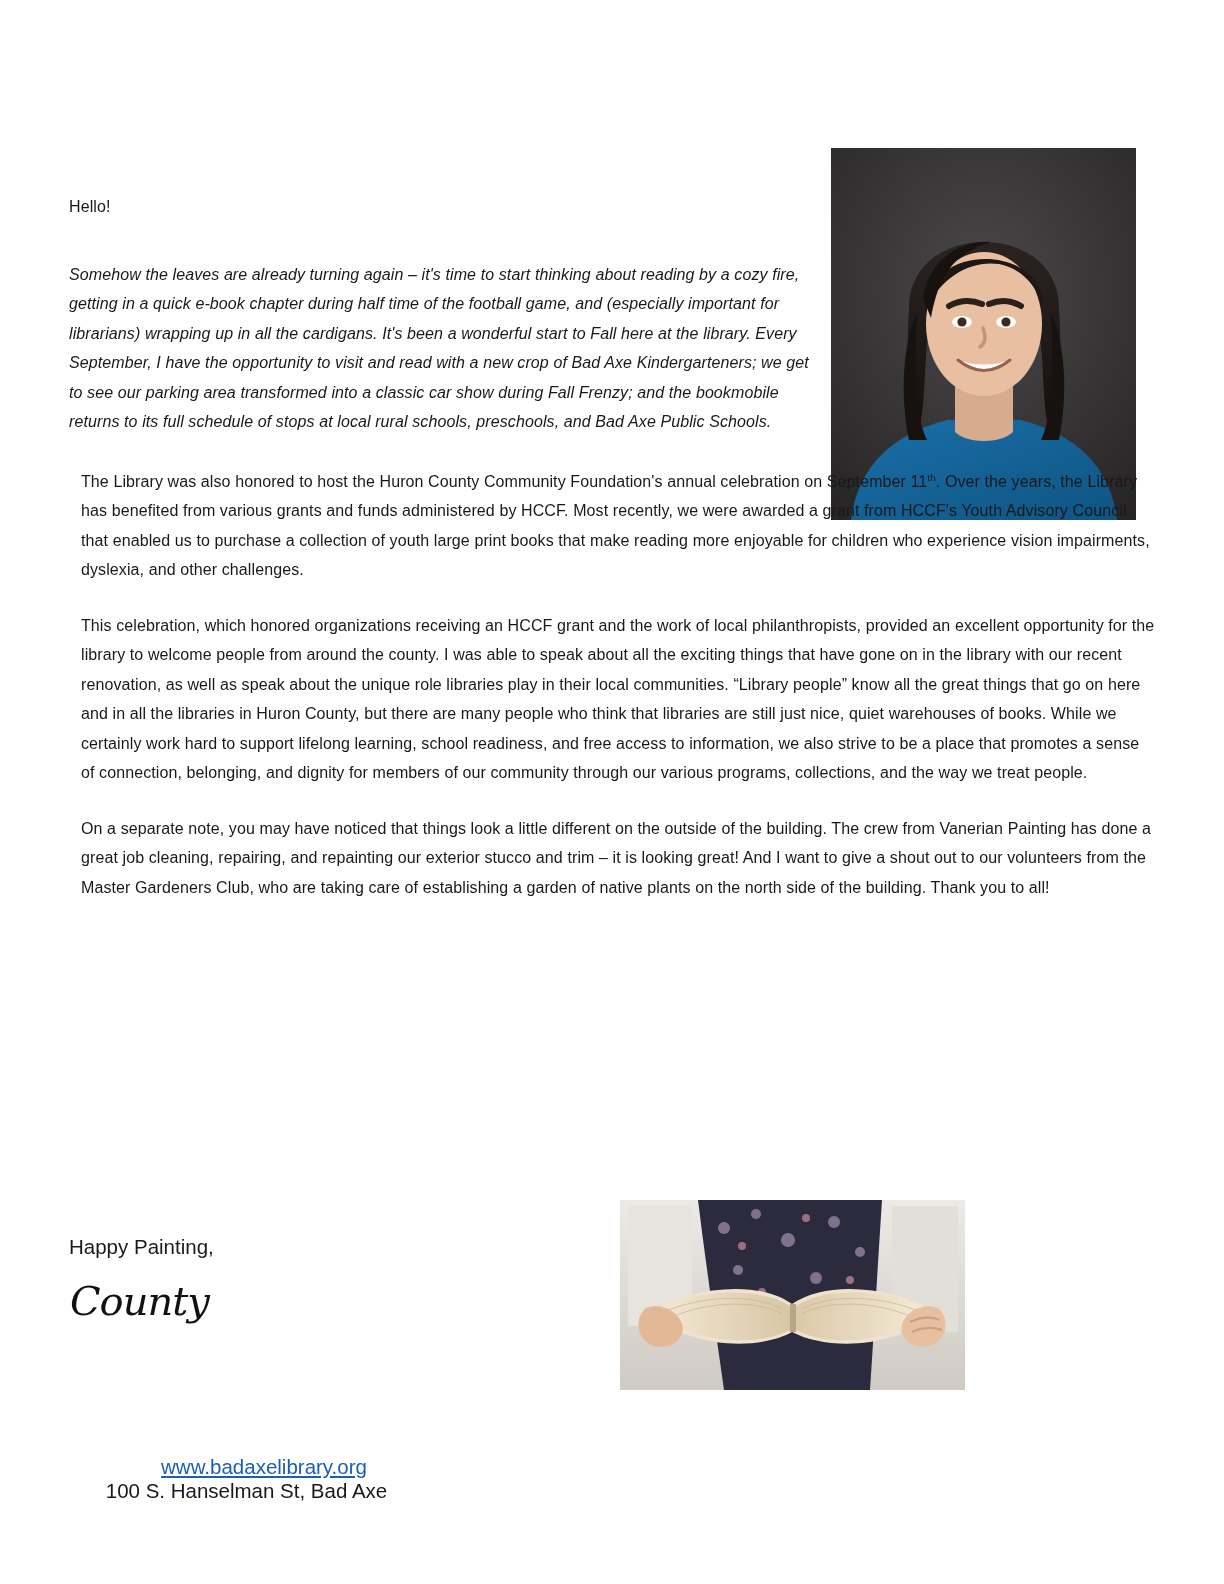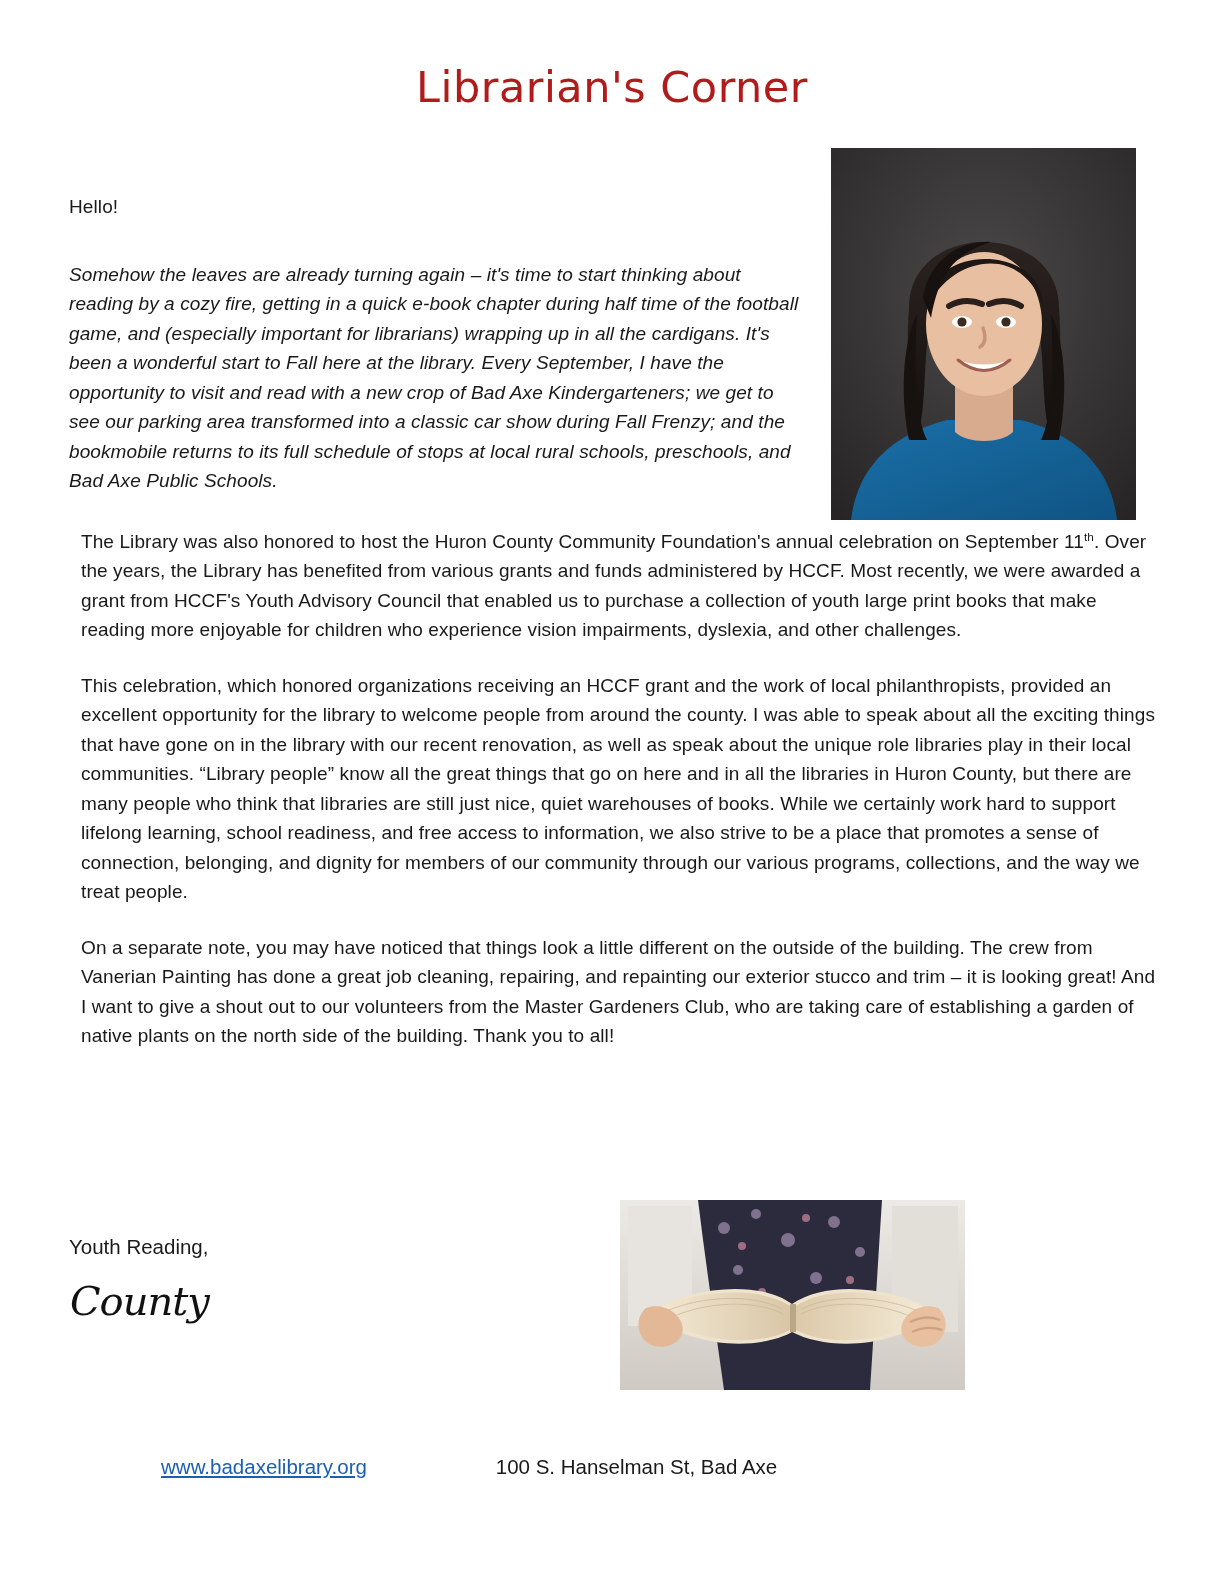--- a/index.html
+++ b/index.html
@@ -47,21 +47,21 @@
     background: #2e2c2d;
   }
   .portrait svg { display: block; }
 
   
   .body-text {
     position: absolute;
     top: 192px;
     left: 69px;
     width: 1075px;
-    font-size: 19px;
+    font-size: 16px;
     line-height: 29.5px;
     color: #191919;
     letter-spacing: 0.1px;
   }
   .p-greeting {
     width: 740px;
     margin: 0 0 38px 0;
   }
   .p-narrow {
     width: 740px;
@@ -114,20 +114,21 @@
     position: absolute;
     top: 1455px;
     left: 69px;
     width: 1075px;
     font-size: 20.5px;
     color: #191919;
   }
   .footer-row {
     display: flex;
     align-items: flex-start;
+    flex-direction: column;
   }
   .footer-url {
     width: 390px;
     text-align: center;
     color: #1a5fb4;
     text-decoration: underline;
   }
   .footer-address {
     width: 355px;
     text-align: center;
@@ -135,21 +136,20 @@
   .footer-phone {
     width: 330px;
     text-align: center;
   }
 </style>
 </head>
 <body>
 
 <div class="page">
 
-  <div class="title">Librarian's Corner</div>
 
   <div class="portrait">
     <svg width="305" height="372" viewBox="0 0 305 372" xmlns="http://www.w3.org/2000/svg">
       <defs>
         <radialGradient id="bgGrad" cx="50%" cy="38%" r="78%">
           <stop offset="0%" stop-color="#4a4849"></stop>
           <stop offset="100%" stop-color="#262425"></stop>
         </radialGradient>
         <linearGradient id="hairGrad" x1="0" y1="0" x2="0" y2="1">
           <stop offset="0%" stop-color="#2b2320"></stop>
@@ -192,21 +192,21 @@
   </div>
 
   <div class="body-text">
     <p class="p-greeting">Hello!</p>
     <p class="p-narrow">Somehow the leaves are already turning again – it's time to start thinking about reading by a cozy fire, getting in a quick e-book chapter during half time of the football game, and (especially important for librarians) wrapping up in all the cardigans.  It's been a wonderful start to Fall here at the library.  Every September, I have the opportunity to visit and read with a new crop of Bad Axe Kindergarteners; we get to see our parking area transformed into a classic car show during Fall Frenzy; and the bookmobile returns to its full schedule of stops at local rural schools, preschools, and Bad Axe Public Schools.</p>
     <p class="p-wide">The Library was also honored to host the Huron County Community Foundation's annual celebration on September 11<sup>th</sup>.  Over the years, the Library has benefited from various grants and funds administered by HCCF.  Most recently, we were awarded a grant from HCCF's Youth Advisory Council that enabled us to purchase a collection of youth large print books that make reading more enjoyable for children who experience vision impairments, dyslexia, and other challenges.</p>
     <p class="p-wide">This celebration, which honored organizations receiving an HCCF grant and the work of local philanthropists, provided an excellent opportunity for the library to welcome people from around the county.  I was able to speak about all the exciting things that have gone on in the library with our recent renovation, as well as speak about the unique role libraries play in their local communities.  “Library people” know all the great things that go on here and in all the libraries in Huron County, but there are many people who think that libraries are still just nice, quiet warehouses of books.  While we certainly work hard to support lifelong learning, school readiness, and free access to information, we also strive to be a place that promotes a sense of connection, belonging, and dignity for members of our community through our various programs, collections, and the way we treat people.</p>
     <p class="p-wide">On a separate note, you may have noticed that things look a little different on the outside of the building.  The crew from Vanerian Painting has done a great job cleaning, repairing, and repainting our exterior stucco and trim – it is looking great!  And I want to give a shout out to our volunteers from the Master Gardeners Club, who are taking care of establishing a garden of native plants on the north side of the building.  Thank you to all!</p>
   </div>
 
-  <div class="signoff">Youth Reading,</div>
+  <div class="signoff">Happy Painting,</div>
   <div class="signature">County</div>
 
   <div class="book-photo">
     <svg width="345" height="190" viewBox="0 0 345 190" xmlns="http://www.w3.org/2000/svg">
       <defs>
         <linearGradient id="wallGrad" x1="0" y1="0" x2="0" y2="1">
           <stop offset="0%" stop-color="#eceae6"></stop>
           <stop offset="100%" stop-color="#cfcac3"></stop>
         </linearGradient>
         <linearGradient id="pageL" x1="0" y1="0" x2="1" y2="0">

